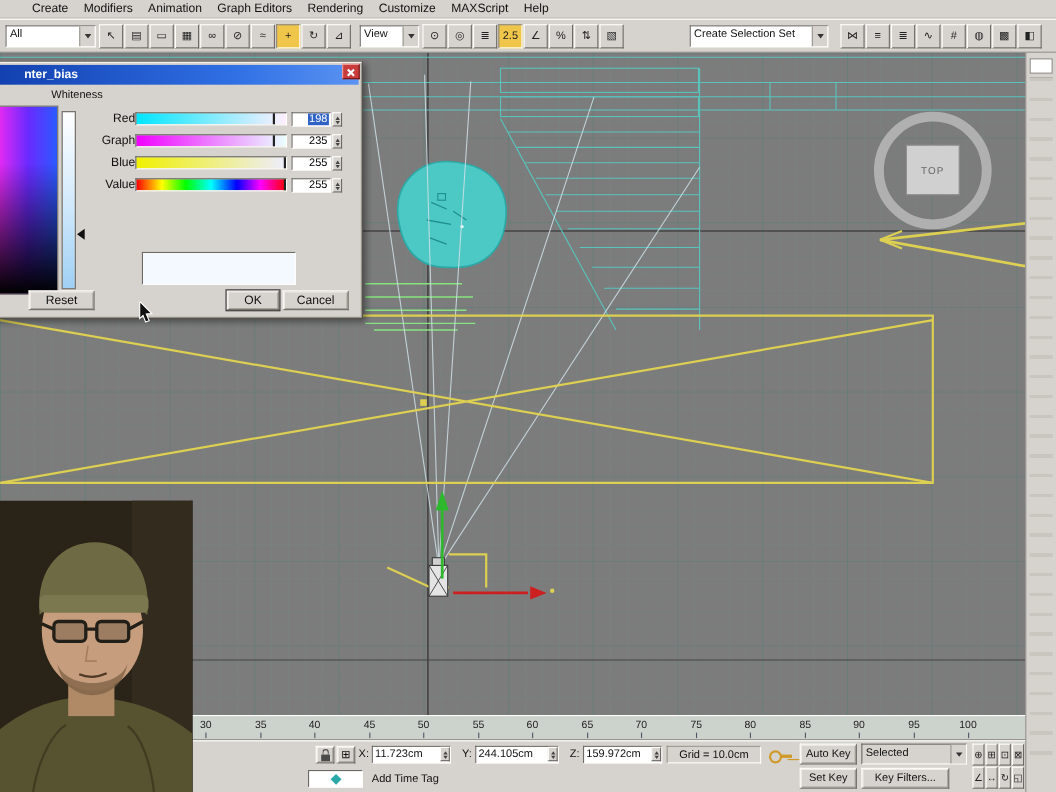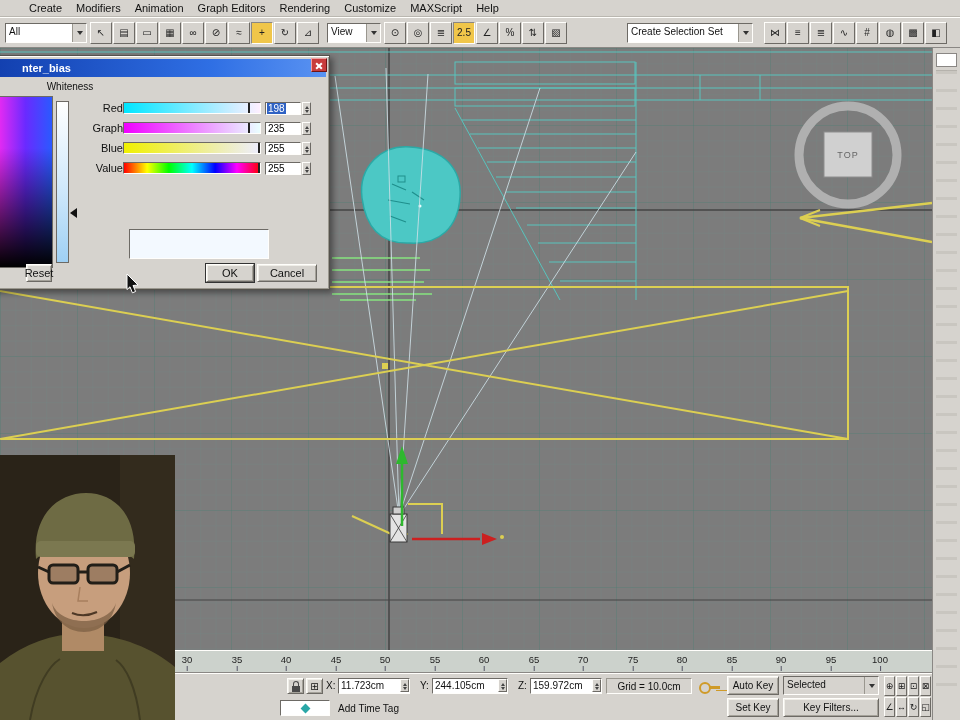--- a/index.html
+++ b/index.html
@@ -60,32 +60,32 @@
   .ch-label{width:34px;text-align:right;font-size:11px;padding-right:0;color:#111;}
   .ch-slider{position:relative;width:138px;height:12px;border:1px solid;border-color:#6d6a65 #fffefb #fffefb #6d6a65;}
   .ch-row:nth-of-type(1) .ch-slider{background:linear-gradient(90deg,#00e6ff,#ffefff);}
   .ch-row:nth-of-type(2) .ch-slider{background:linear-gradient(90deg,#f000ff,#eaffff);}
   .ch-row:nth-of-type(3) .ch-slider{background:linear-gradient(90deg,#f0f000,#ededff);}
   .ch-row:nth-of-type(4) .ch-slider{background:linear-gradient(90deg,#ff0000,#ffff00 17%,#00ff00 33%,#00ffff 50%,#0000ff 67%,#ff00ff 83%,#ff0000);}
   .ch-row:nth-of-type(5) .ch-slider{background:linear-gradient(90deg,#ffffff,#00a2ff);}
   .ch-row:nth-of-type(6) .ch-slider{background:linear-gradient(90deg,#000000,#ffffff 90%,#ededff);}
   .ch-marker{position:absolute;top:0;width:2px;height:10px;background:#222;transform:translateX(-1px);}
   .ch-val{margin-left:4px;width:36px;height:13px;background:#fff;border:1px solid;
-    border-color:#6d6a65 #fffefb #fffefb #6d6a65;font-size:10px;display:flex;align-items:flex-end;padding:0 1px;overflow:hidden;}
+    border-color:#6d6a65 #fffefb #fffefb #6d6a65;font-size:10px;display:flex;align-items:flex-end;padding:0 14px;overflow:hidden;}
   .ch-val .vtext{padding:0 1px;} .ch-val .vtext.active{background:#2f62c4;color:#fff;}
   .spin{width:9px;height:13px;margin-left:1px;display:flex;flex-direction:column;align-items:center;
     background:#d6d3ce;border:1px solid;border-color:#fffefb #6d6a65 #6d6a65 #fffefb;}
   .spin::before{content:'';margin-top:1px;border:2.5px solid transparent;border-bottom:3.5px solid #444;}
   .spin::after{content:'';margin-top:1px;border:2.5px solid transparent;border-top:3.5px solid #444;}
   .swatch{position:absolute;left:190px;top:173px;width:140px;height:30px;background:#f3f9ff;
     border:1px solid;border-color:#6d6a65 #fffefb #fffefb #6d6a65;}
   .dlg-btn{position:absolute;height:18px;font-size:11px;display:flex;align-items:center;justify-content:center;
     background:#d6d3ce;border:1px solid;border-color:#fffefb #6d6a65 #6d6a65 #fffefb;
     box-shadow:inset 1px 1px 0 #f0eee8, inset -1px -1px 0 #a5a29a;font-family:inherit;color:#111;}
-  .btn-reset{left:87px;top:208px;width:26px;} .btn-ok{left:267px;top:208px;width:48px;outline:1px solid #333;}
+  .btn-reset{left:87px;top:208px;width:60px;} .btn-ok{left:267px;top:208px;width:48px;outline:1px solid #333;}
   .btn-cancel{left:318px;top:208px;width:60px;}
 
   
   .cursor{position:absolute;left:126px;top:274px;z-index:30;}
 
   
   .webcam{position:absolute;left:0;top:455px;width:175px;height:265px;z-index:15;border-right:1px solid #15120c;}
 
   
   .timeline{position:absolute;top:650px;left:0;width:932px;height:23px;background:#ccd2cc;
@@ -452,21 +452,21 @@
     <span class="combo-text">Selected</span>
     <span class="combo-arrow"></span>
   </div>
 
   <div class="timetag-field">
     <span class="tag-icon"></span>
   </div>
   <span class="sb-label" style="left:338px;top:29px">Add Time Tag</span>
 
   <button class="sb-btn" style="left:727px;top:24px;width:52px;height:19px">Set Key</button>
-  <button class="sb-btn" style="left:783px;top:24px;width:96px;height:19px">Key Filters...</button>
+  <button class="sb-btn" style="left:783px;top:24px;width:80px;height:19px">Key Filters...</button>
 
   <div class="navgrid">
 
   <button class="navbtn">
         <span>⊕</span>
       </button>
       <button class="navbtn">
         <span>⊞</span>
       </button>
       <button class="navbtn">

